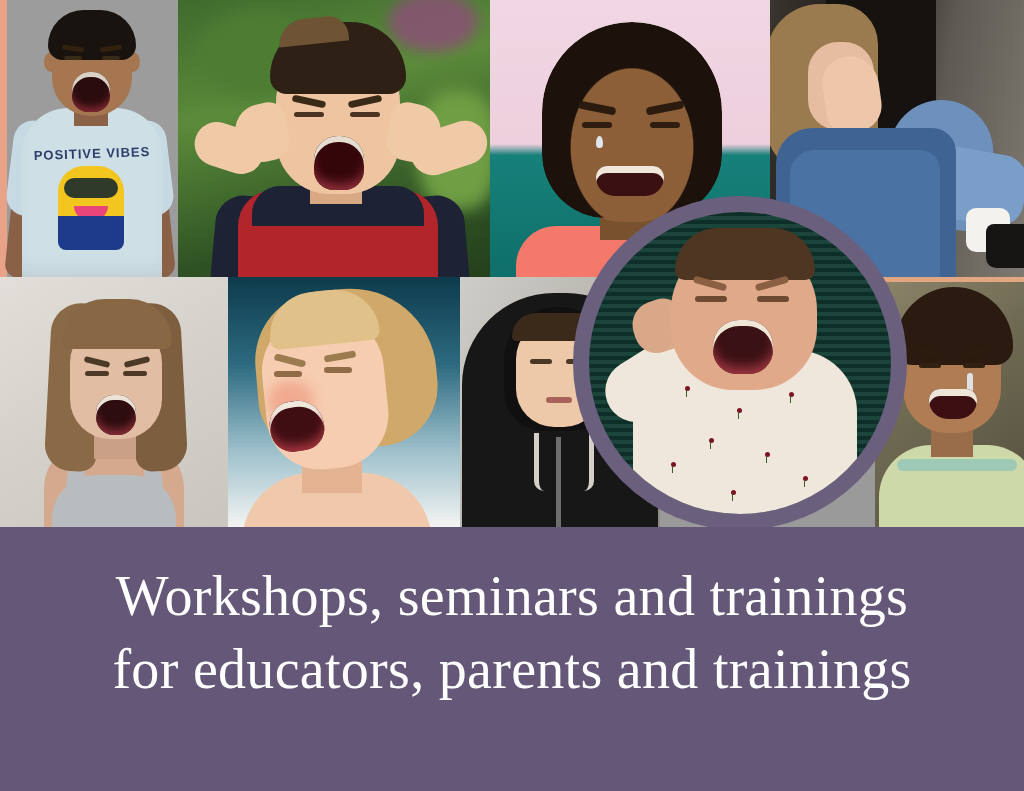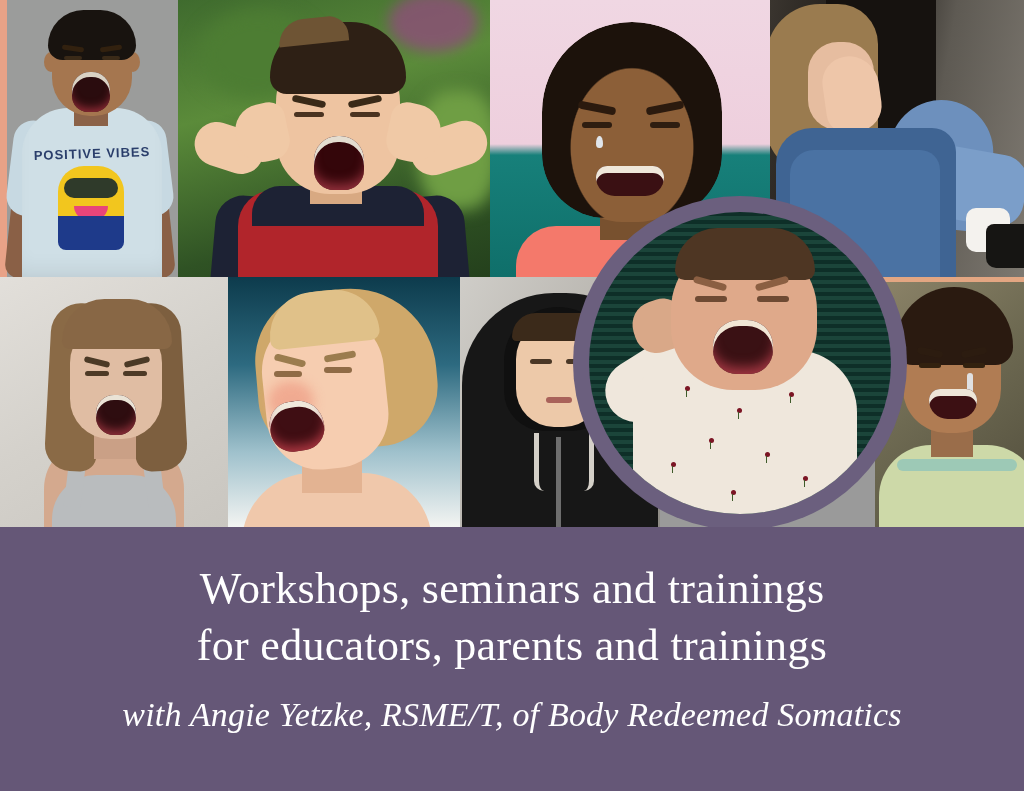--- a/index.html
+++ b/index.html
@@ -288,21 +288,21 @@
     display: flex;
     flex-direction: column;
     align-items: center;
     justify-content: flex-start;
     box-sizing: border-box;
     padding-top: 33px;
   }
   .headline {
     color: #ffffff;
     font-family: "Liberation Serif", "DejaVu Serif", serif;
-    font-size: 44px;
+    font-size: 56px;
     line-height: 1.30;
     font-weight: 400;
     text-align: center;
     letter-spacing: .3px;
     margin: 0;
     white-space: nowrap;
   }
   .subline {
     color: #ffffff;
     font-family: "Liberation Serif", "DejaVu Serif", serif;
@@ -475,16 +475,15 @@
         <div class="baby-eyeR"></div>
         <div class="baby-mouth"></div>
       </div>
     </div>
 
   </div>
 
   <div class="banner">
     <div class="headline">Workshops, seminars and trainings</div>
     <div class="headline">for educators, parents and trainings</div>
-    <div class="subline">with Angie Yetzke, RSME/T, of Body Redeemed Somatics</div>
   </div>
 
 </div>
 
 </body></html>

